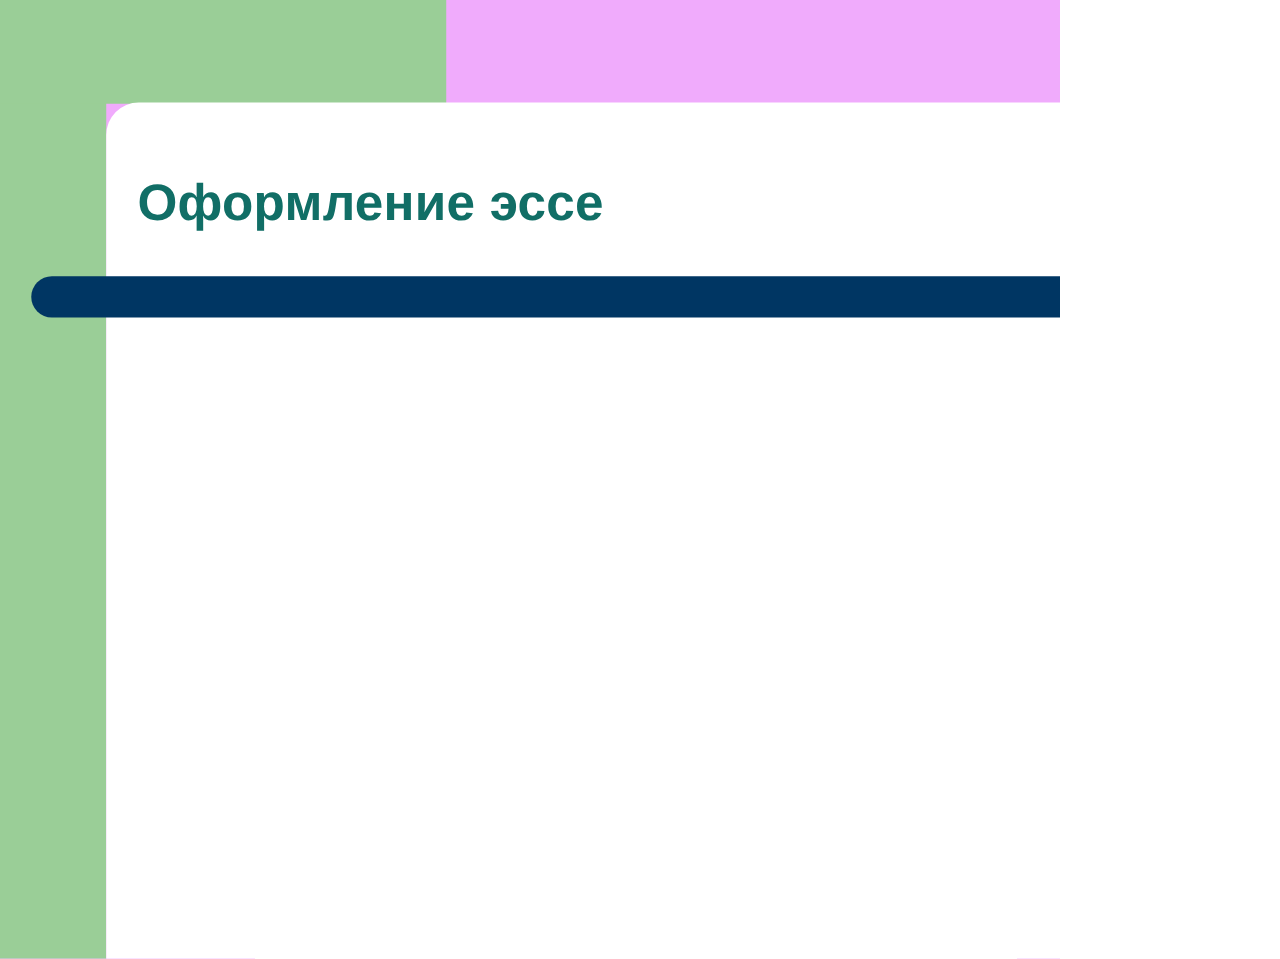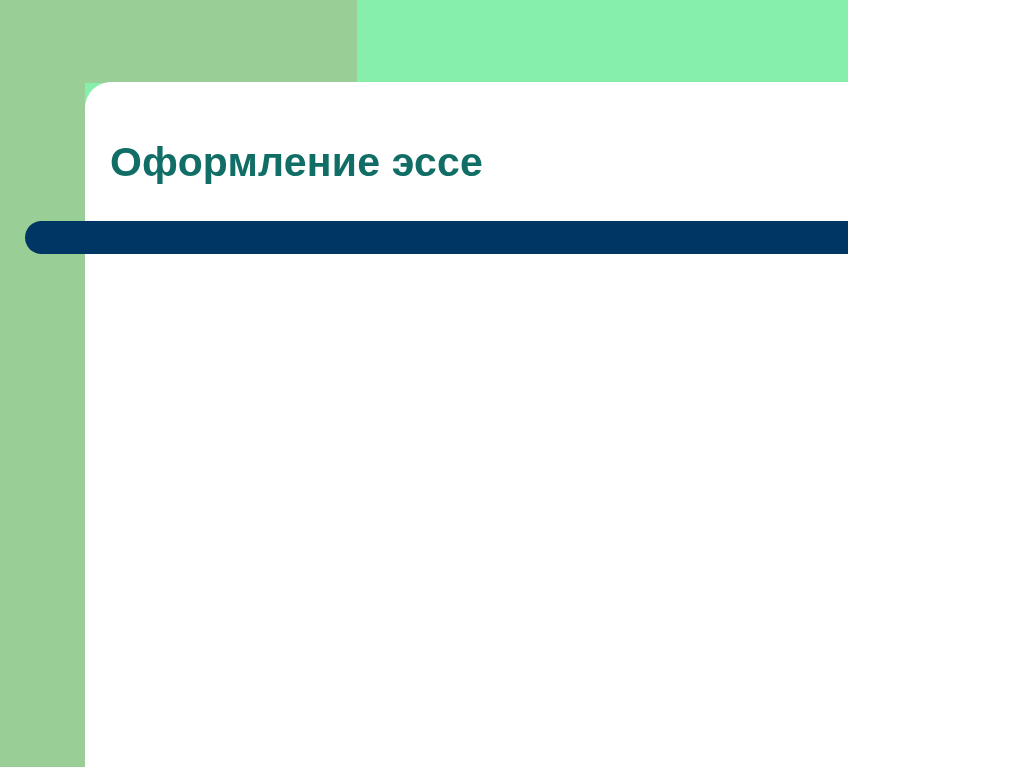--- a/index.html
+++ b/index.html
@@ -11,21 +11,21 @@
     height: 767px;
     background: #ffffff;
     font-family: "Liberation Sans", sans-serif;
     overflow: hidden;
   }
 
   .slide {
     position: relative;
     width: 848px;
     height: 767px;
-    background: #86efac;
+    background: #f0abfc;
     overflow: hidden;
   }
 
   
   .green-strip {
     position: absolute;
     left: 0;
     top: 0;
     width: 85px;
     height: 767px;

